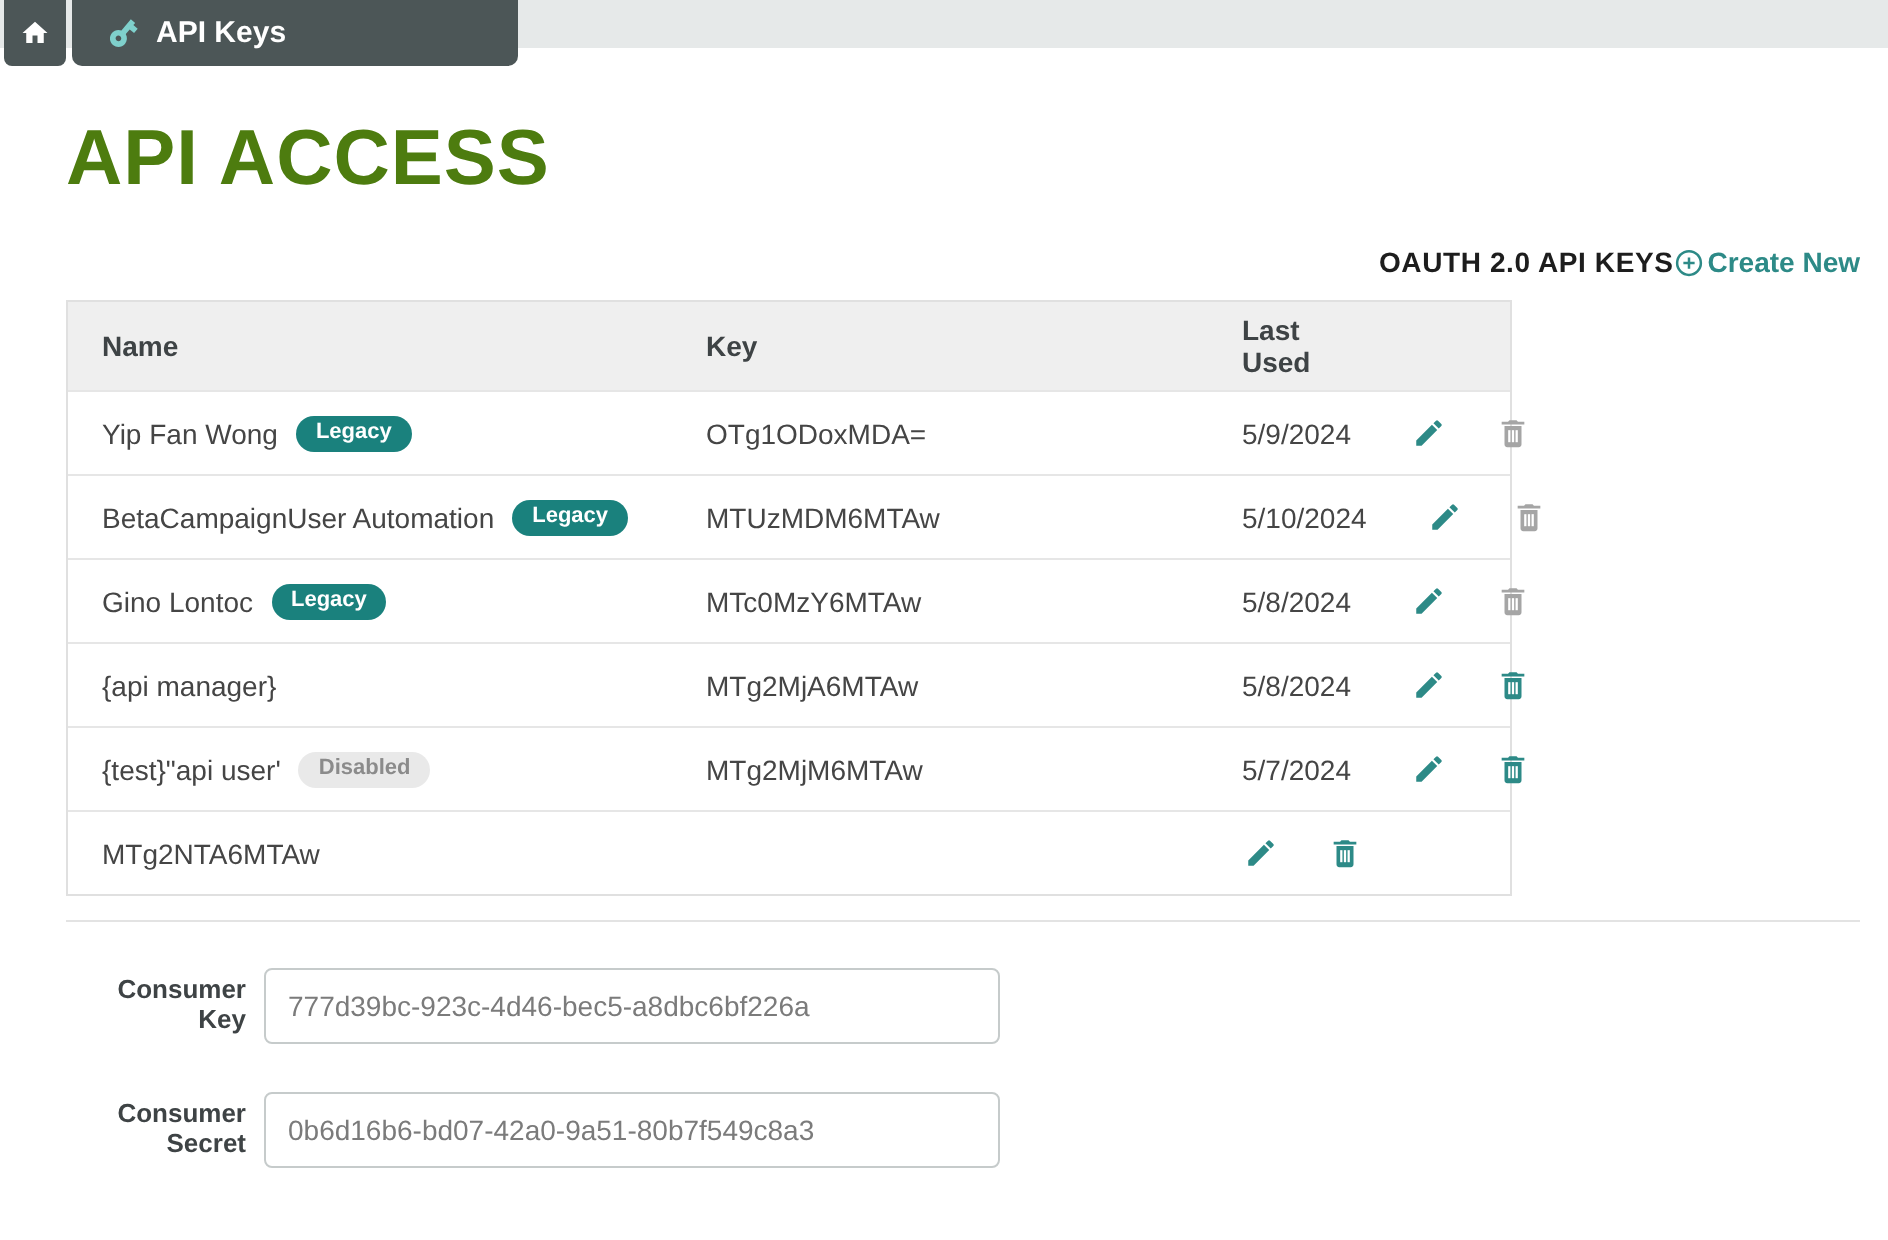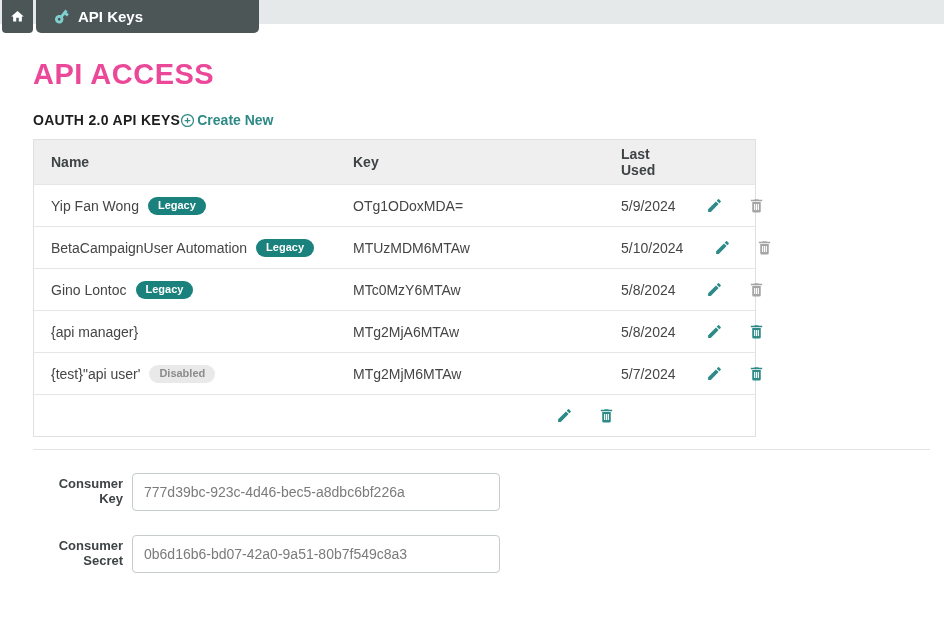--- a/index.html
+++ b/index.html
@@ -11,24 +11,24 @@
   .tab { background:#4c5657; height:33px; border-radius:4px; display:flex;
          align-items:center; justify-content:center; cursor:pointer;
          border-top-left-radius:0; border-top-right-radius:0; }
   .tab.home { width:31px; margin-left:2px; border-radius:0 0 4px 4px; }
   .tab.page-tab { width:223px; margin-left:3px; justify-content:flex-start;
                   padding-left:17px; border-radius:0 0 5px 5px; }
   .tab.page-tab .tab-label { color:#fff; font-weight:bold; font-size:15px; margin-left:8px; }
 
   
   .content { padding:0 14px 0 33px; }
-  .page-title { font-size:29px; font-weight:bold; color:#ec4899; letter-spacing:.5px;
+  .page-title { font-size:39px; font-weight:bold; color:#4d7c0f; letter-spacing:.5px;
                 margin-top:34px; }
 
-  .section-head { display:flex; align-items:flex-end; justify-content:flex-start;
+  .section-head { display:flex; align-items:flex-end; justify-content:flex-end;
                   margin-top:21px; }
   .section-title { font-size:14px; font-weight:bold; color:#1d1d1d; letter-spacing:.3px; }
   .create-new { display:flex; align-items:center; gap:2px; color:#2d8a87;
                 font-size:14px; font-weight:bold; text-decoration:none; cursor:pointer; }
 
   
   .table { border:1px solid #e0e0e0; margin-top:11px; width:723px; }
   .trow, .thead { display:grid; grid-template-columns:302px 268px 1fr 96px;
                   align-items:center; padding:0 10px 0 17px; }
   .thead { background:#efefef; height:44px; font-weight:bold; color:#3e4345; font-size:14px; }
@@ -224,20 +224,21 @@
                 <g stroke="#fff" stroke-width="1.6">
                   <line x1="9.4" y1="10" x2="9.4" y2="18.5"></line>
                   <line x1="12" y1="10" x2="12" y2="18.5"></line>
                   <line x1="14.6" y1="10" x2="14.6" y2="18.5"></line>
                 </g>
               </svg>
             </button>
           </div>
         </div>
         <div class="trow">
+          <div>MTg2NTA6MTAw</div>
           <div></div>
           <div class="actions">
             <button class="icon-btn edit">
               <svg viewBox="0 0 24 24">
                 <path d="M3 17.25V21h3.75L17.81 9.94l-3.75-3.75L3 17.25zM20.71 7.04c.39-.39.39-1.02 0-1.41l-2.34-2.34a.996.996 0 0 0-1.41 0l-1.83 1.83 3.75 3.75 1.83-1.83z"></path>
               </svg>
             </button>
             <button class="icon-btn delete">
               <svg viewBox="0 0 24 24">
                 <path d="M6 7h12v13a2 2 0 0 1-2 2H8a2 2 0 0 1-2-2V7zm3.5-4h5l1 1H20v2H4V4h4.5l1-1z"></path>

